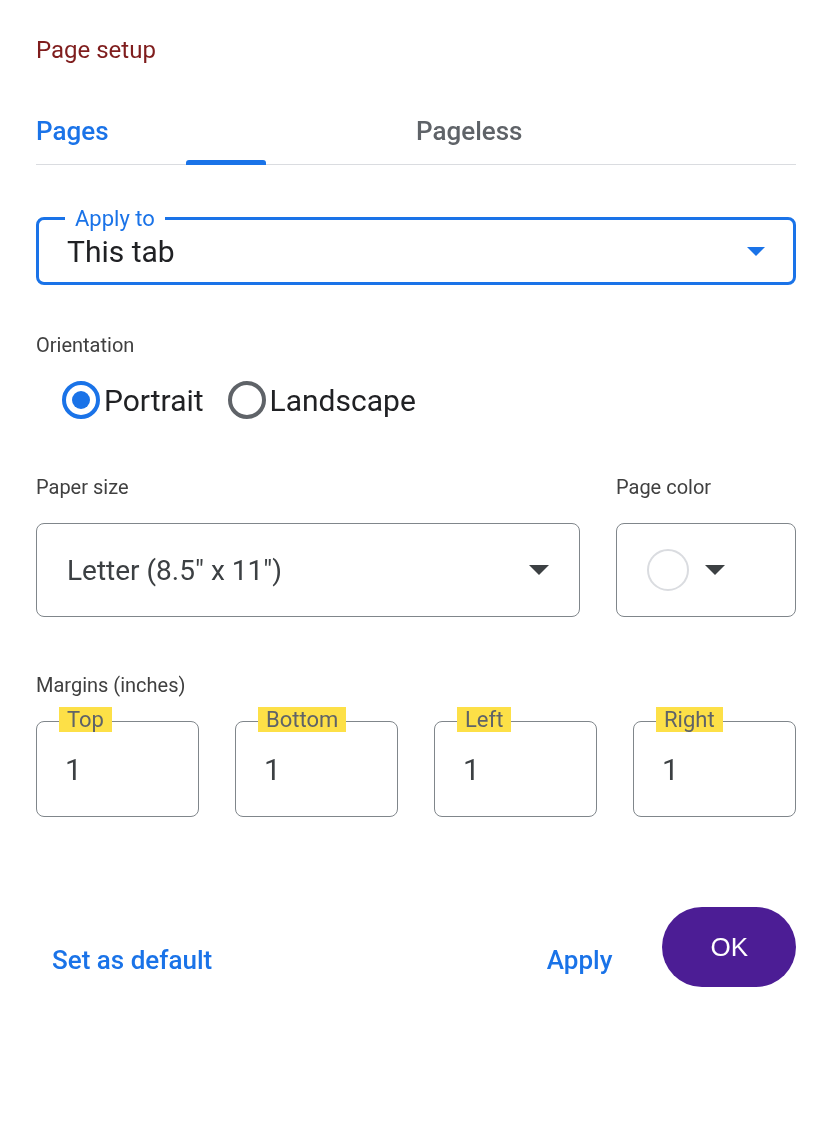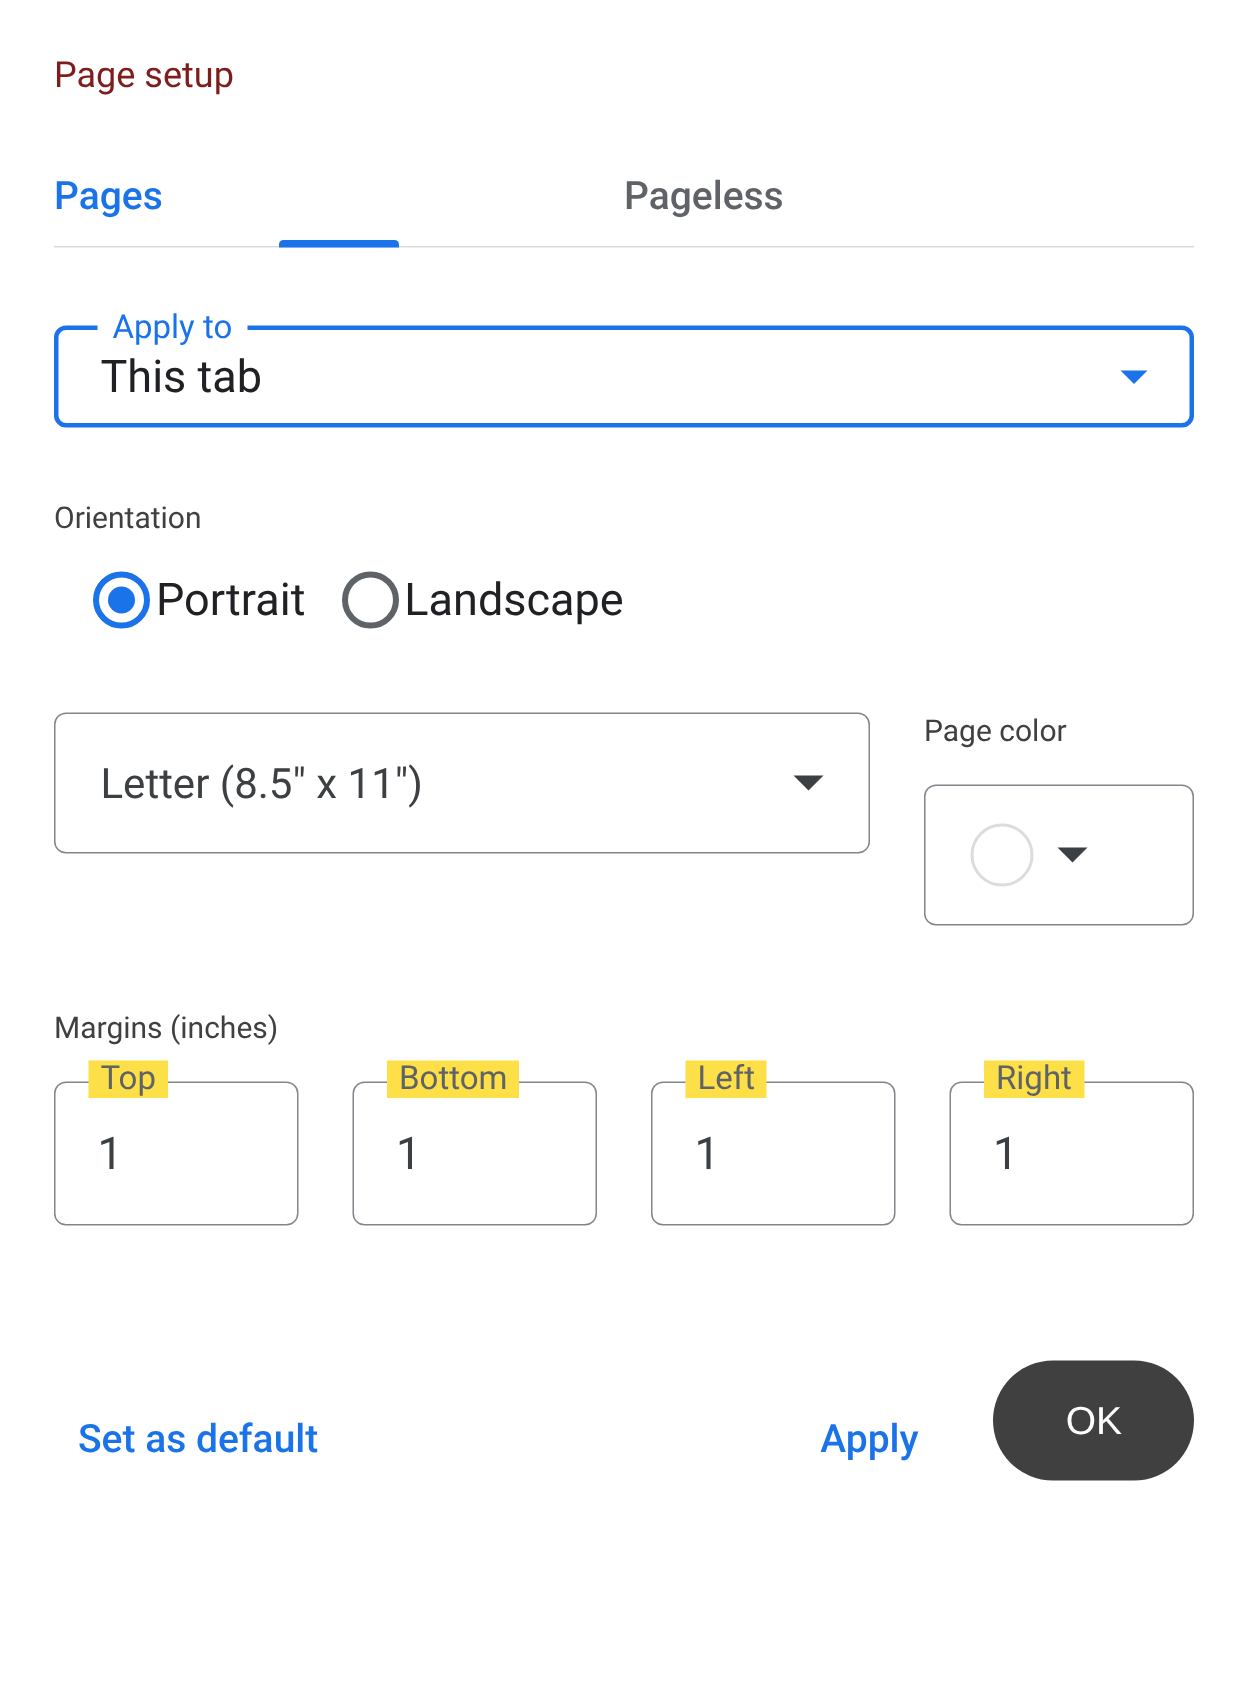--- a/index.html
+++ b/index.html
@@ -200,21 +200,21 @@
   }
   .link-btn {
     font-size: 26px;
     font-weight: 500;
     color: #1a73e8;
     cursor: pointer;
     padding: 12px 16px;
   }
   .spacer { flex: 1; }
   .primary-btn {
-    background: #404040;
+    background: #4c1d95;
     color: #fff;
     font-size: 26px;
     font-weight: 500;
     border: none;
     border-radius: 44px;
     height: 80px;
     padding: 0 48px;
     cursor: pointer;
     margin-left: 24px;
   }
@@ -238,20 +238,21 @@
 <div class="section-label">Orientation</div>
 <div class="orientation-row">
   <span class="radio checked"></span>
   <span class="radio-label">Portrait</span>
   <span class="radio"></span>
   <span class="radio-label">Landscape</span>
 </div>
 
 <div class="row-split">
   <div class="col-paper">
+    <div class="section-label">Paper size</div>
     <div class="select-box">
       <span class="value">Letter (8.5" x 11")</span>
       <span class="caret-dark"></span>
     </div>
   </div>
   <div class="col-color">
     <div class="section-label">Page color</div>
     <div class="select-box">
       <span class="color-swatch"></span>
       <span class="caret-dark"></span>

